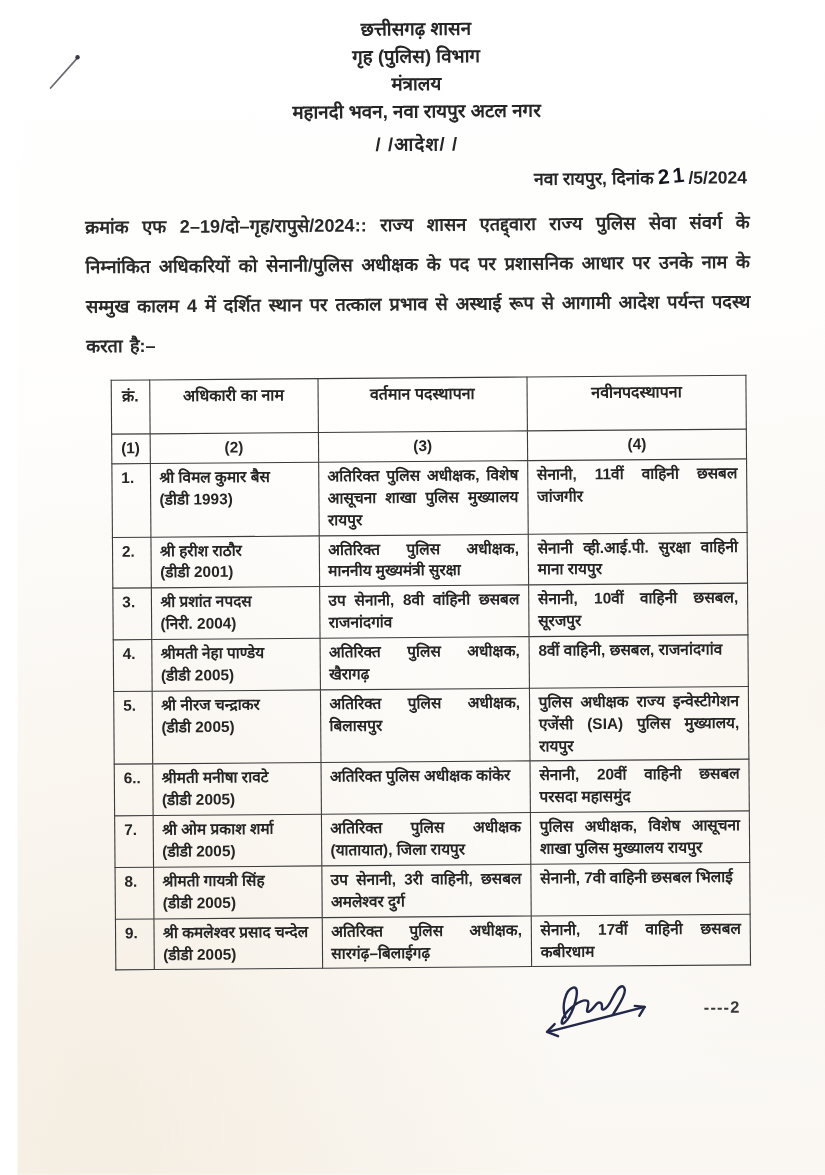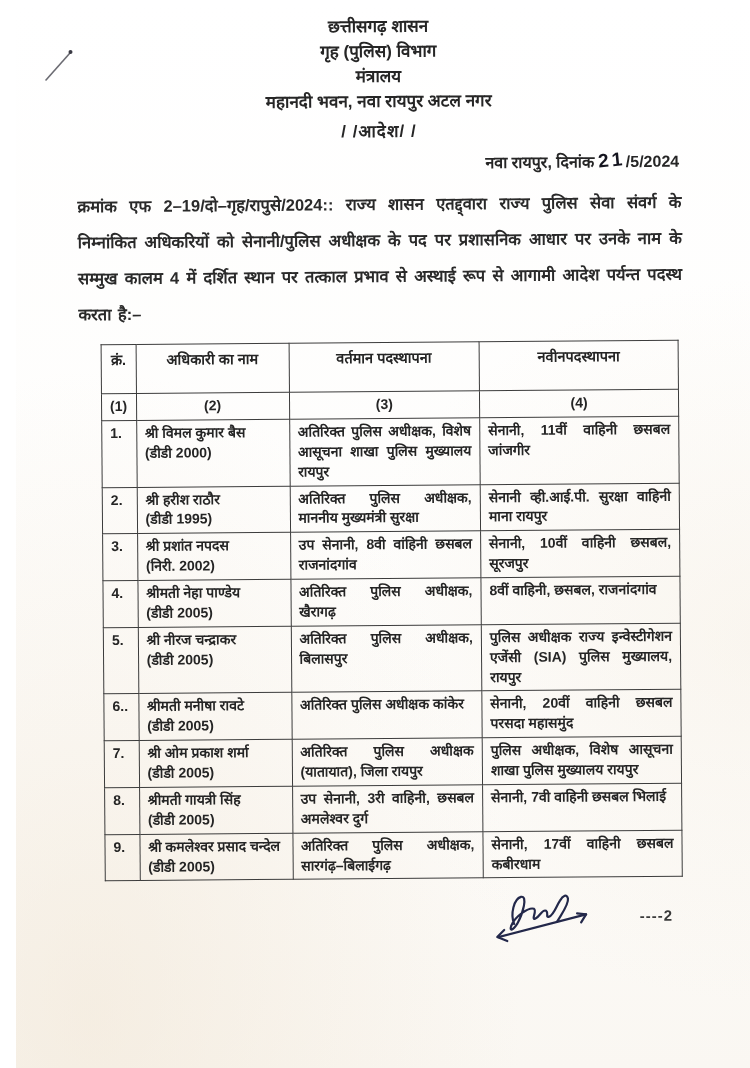--- a/index.html
+++ b/index.html
@@ -122,41 +122,41 @@
           <td class="numrow">(3)</td>
           <td class="numrow">(4)</td>
         </tr>
       </thead>
       <tbody>
 
           <tr>
             <td class="sno">1.</td>
             <td class="name">
               <div>श्री विमल कुमार बैस</div>
-              <div>(डीडी 2000)</div>
+              <div>(डीडी 1993)</div>
             </td>
             <td class="cur">अतिरिक्त पुलिस अधीक्षक, विशेष आसूचना शाखा पुलिस मुख्यालय रायपुर</td>
             <td class="new">सेनानी, 11वीं वाहिनी छसबल जांजगीर</td>
           </tr>
 
           <tr>
             <td class="sno">2.</td>
             <td class="name">
               <div>श्री हरीश राठौर</div>
-              <div>(डीडी 1995)</div>
+              <div>(डीडी 2001)</div>
             </td>
             <td class="cur">अतिरिक्त पुलिस अधीक्षक, माननीय मुख्यमंत्री सुरक्षा</td>
             <td class="new">सेनानी व्ही.आई.पी. सुरक्षा वाहिनी माना रायपुर</td>
           </tr>
 
           <tr>
             <td class="sno">3.</td>
             <td class="name">
               <div>श्री प्रशांत नपदस</div>
-              <div>(निरी. 2002)</div>
+              <div>(निरी. 2004)</div>
             </td>
             <td class="cur">उप सेनानी, 8वी वांहिनी छसबल राजनांदगांव</td>
             <td class="new">सेनानी, 10वीं वाहिनी छसबल, सूरजपुर</td>
           </tr>
 
           <tr>
             <td class="sno">4.</td>
             <td class="name">
               <div>श्रीमती नेहा पाण्डेय</div>
               <div>(डीडी 2005)</div>

